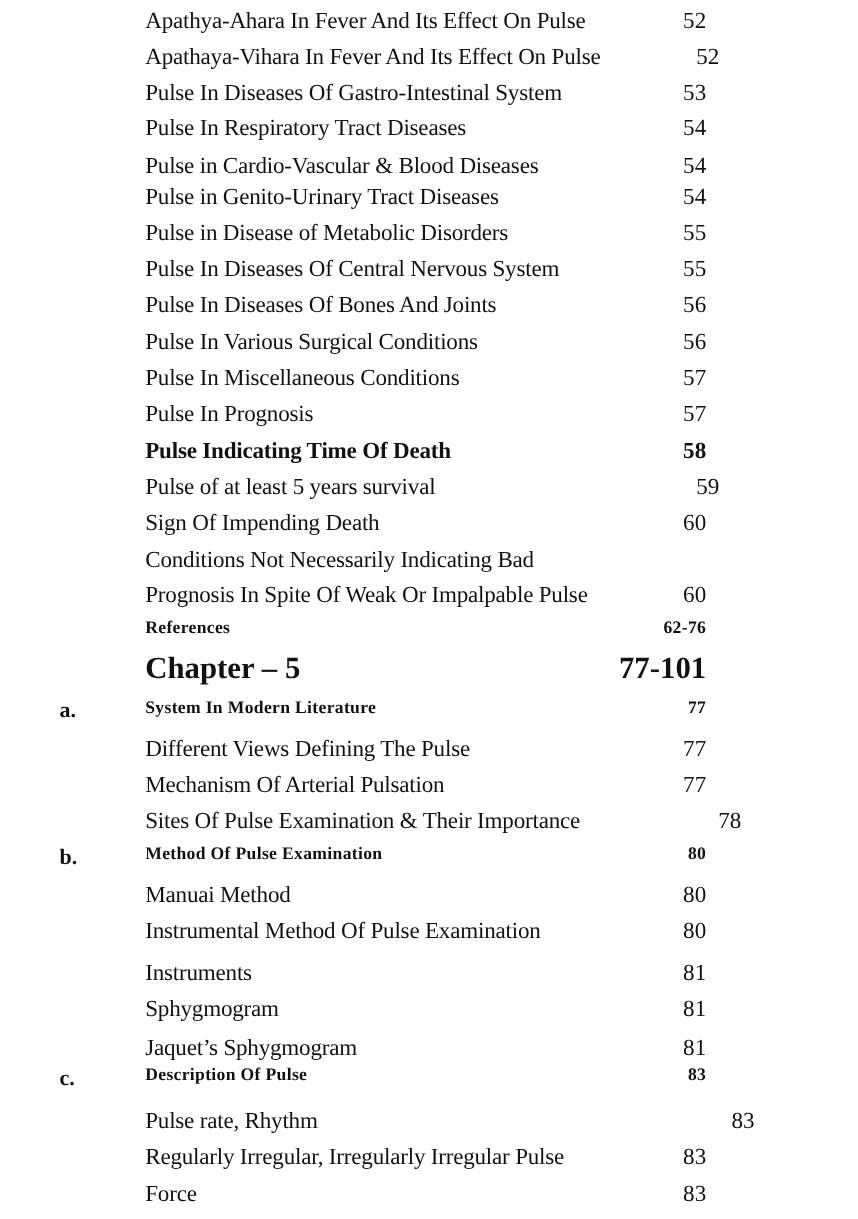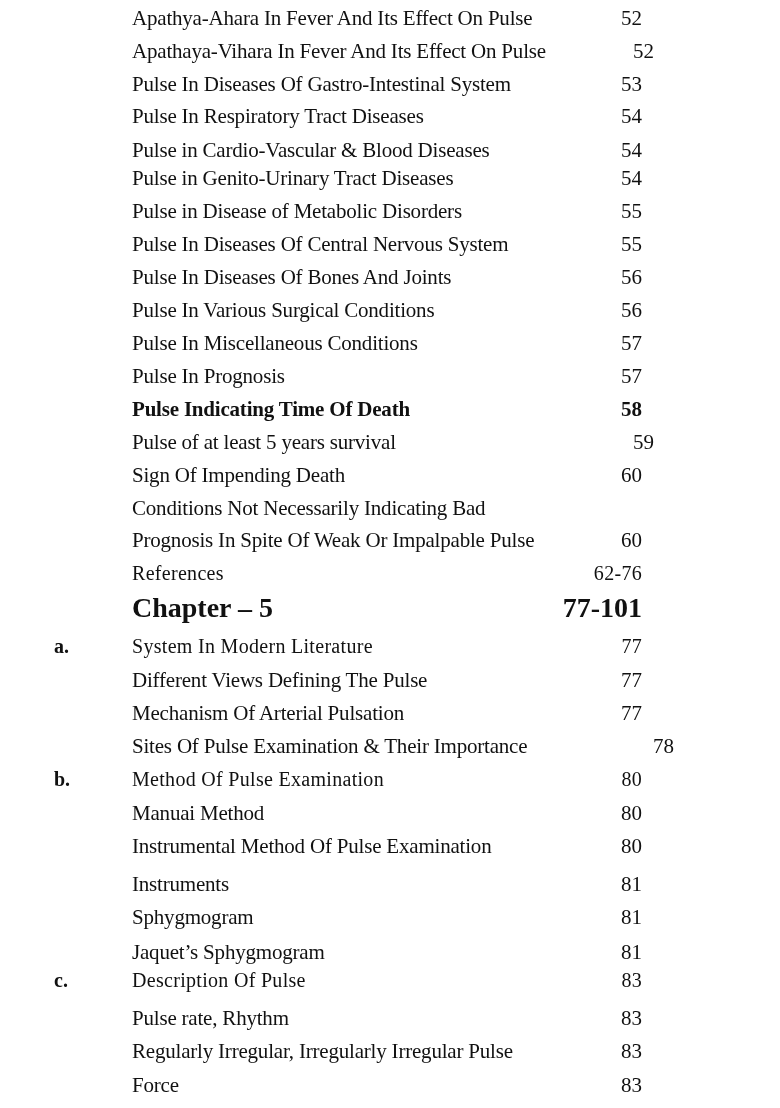--- a/index.html
+++ b/index.html
@@ -7,21 +7,21 @@
     width: 780px; height: 1108px; overflow: hidden;
     background: #ffffff; color: #111111;
     font-family: "Liberation Serif", "DejaVu Serif", serif;
     position: relative;
   }
   .page { position: absolute; left: 0; top: 0; width: 780px; height: 1108px; }
   .row { position: absolute; left: 0; width: 714px; height: 30px; }
   .marker { position: absolute; left: 54px; font-weight: bold; font-size: 20px; }
   .title { position: absolute; left: 132px; font-size: 21px; white-space: nowrap; letter-spacing: -0.2px; }
   .pg { position: absolute; right: 72px; font-size: 21px; text-align: right; white-space: nowrap; }
-  .row.bold .title, .row.bold .pg { font-weight: normal; font-size: 20px; letter-spacing: 0.3px; }
+  .row.bold .title, .row.bold .pg { font-weight: bold; font-size: 16px; letter-spacing: 0.3px; }
   .row.chapter .title, .row.chapter .pg { font-weight: bold; font-size: 28px; letter-spacing: 0; }
 </style>
 </head>
 <body>
 
 <div class="page" id="toc">
     <div class="row" style="top: 6px;">
       <span class="marker"></span>
       <span class="title">Apathya-Ahara In Fever And Its Effect On Pulse</span>
       <span class="pg">52</span>
@@ -164,21 +164,21 @@
     <div class="row" style="top: 940px;">
       <span class="marker"></span>
       <span class="title">Jaquet’s Sphygmogram</span>
       <span class="pg">81</span>
     </div>
     <div class="row bold" style="top: 969px;">
       <span class="marker">c.</span>
       <span class="title">Description Of Pulse</span>
       <span class="pg">83</span>
     </div>
-    <div class="row" style="top: 1006px;">
+    <div class="row" style="top: 1006px; padding-left: 44px;">
       <span class="marker"></span>
       <span class="title">Pulse rate, Rhythm</span>
       <span class="pg">83</span>
     </div>
     <div class="row" style="top: 1039px;">
       <span class="marker"></span>
       <span class="title">Regularly Irregular, Irregularly Irregular Pulse</span>
       <span class="pg">83</span>
     </div>
     <div class="row" style="top: 1073px;">

